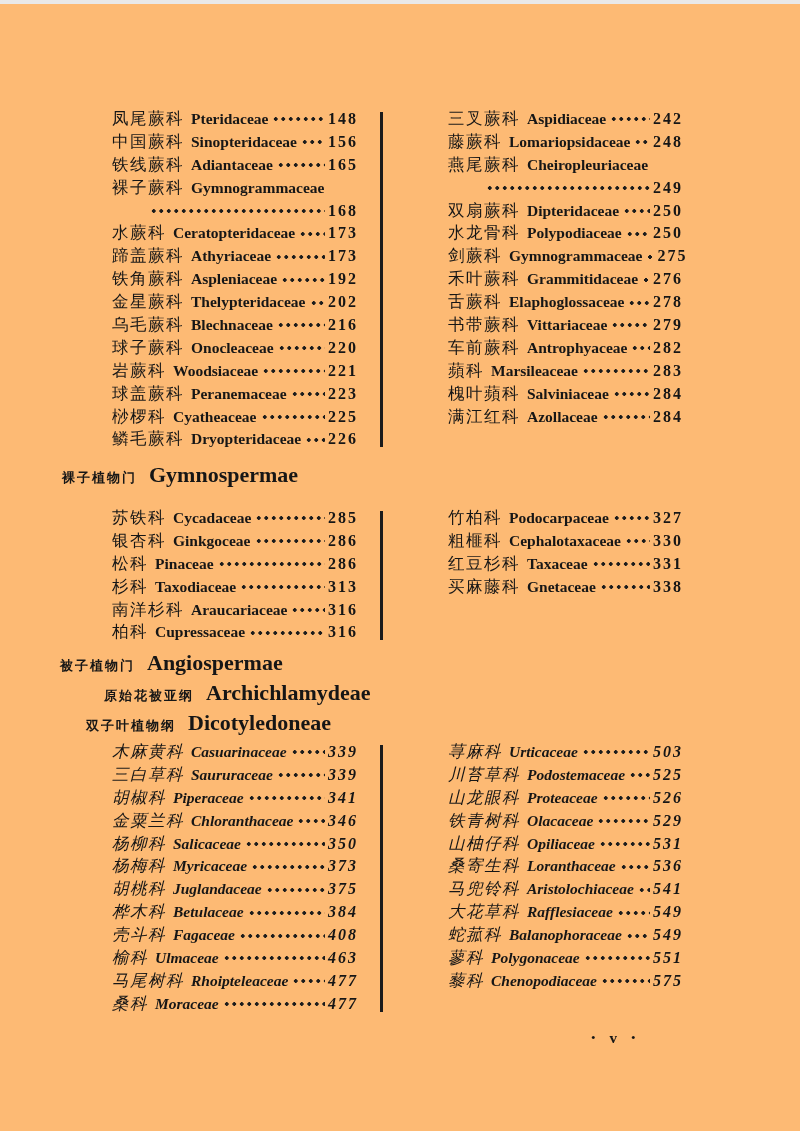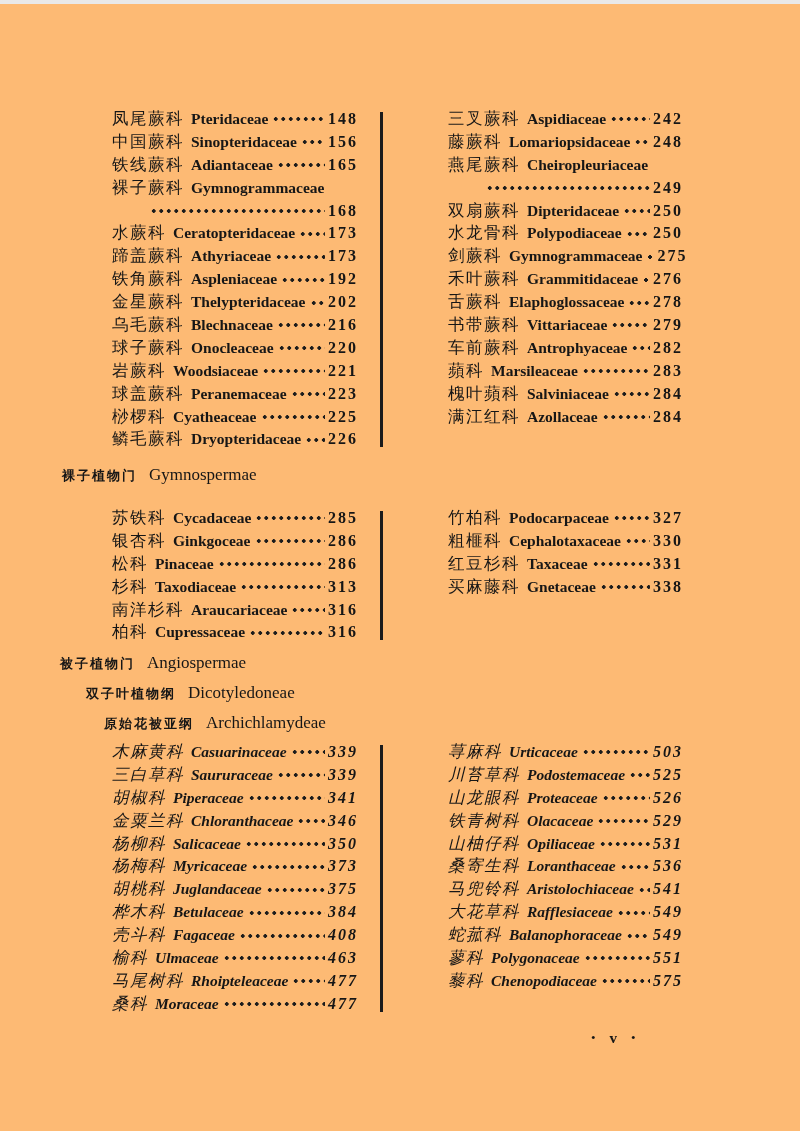--- a/index.html
+++ b/index.html
@@ -41,21 +41,21 @@
   .row.cont .leader { margin-left:38px; }
 
   
   .sec-head { position:absolute; white-space:nowrap; }
   #head-gym { top:456px; left:62px; }
   #head-ang { top:644px; left:60px; }
   .hline { display:block; height:30px; line-height:30px; }
   .hline.ind1 { padding-left:26px; }
   .hline.ind2 { padding-left:44px; }
   .hzh { font-size:13px; font-weight:bold; letter-spacing:2px; }
-  .hla { font-size:17px; font-weight:normal; margin-left:8px; }
+  .hla { font-size:22px; font-weight:bold; margin-left:8px; }
 
   
   .pagefoot { position:absolute; top:1024px; left:591px; display:flex; align-items:center; }
   .foot-dot { font-size:13px; line-height:20px; }
   .foot-num { font-size:15px; font-weight:bold; margin:0 14px; line-height:20px; }
 </style>
 </head>
 <body>
 
 <div class="page">
@@ -311,28 +311,28 @@
     <span class="pg">338</span>
   </div>
       </div>
   </div>
 
   <div class="sec-head" id="head-ang">
     <span class="hline">
       <span class="hzh">被子植物门</span>
       <span class="hla">Angiospermae</span>
     </span>
+    <span class="hline ind2">
+      <span class="hzh">原始花被亚纲</span>
+      <span class="hla">Archichlamydeae</span>
+    </span>
     <span class="hline ind1">
       <span class="hzh">双子叶植物纲</span>
       <span class="hla">Dicotyledoneae</span>
     </span>
-    <span class="hline ind2">
-      <span class="hzh">原始花被亚纲</span>
-      <span class="hla">Archichlamydeae</span>
-    </span>
   </div>
 
   <div class="cols" id="cols-ang">
     <div class="col left">
         <div class="row">
     <span class="zh">木麻黄科</span>
     <span class="la">Casuarinaceae</span>
     <span class="leader"></span>
     <span class="pg">339</span>
   </div>

